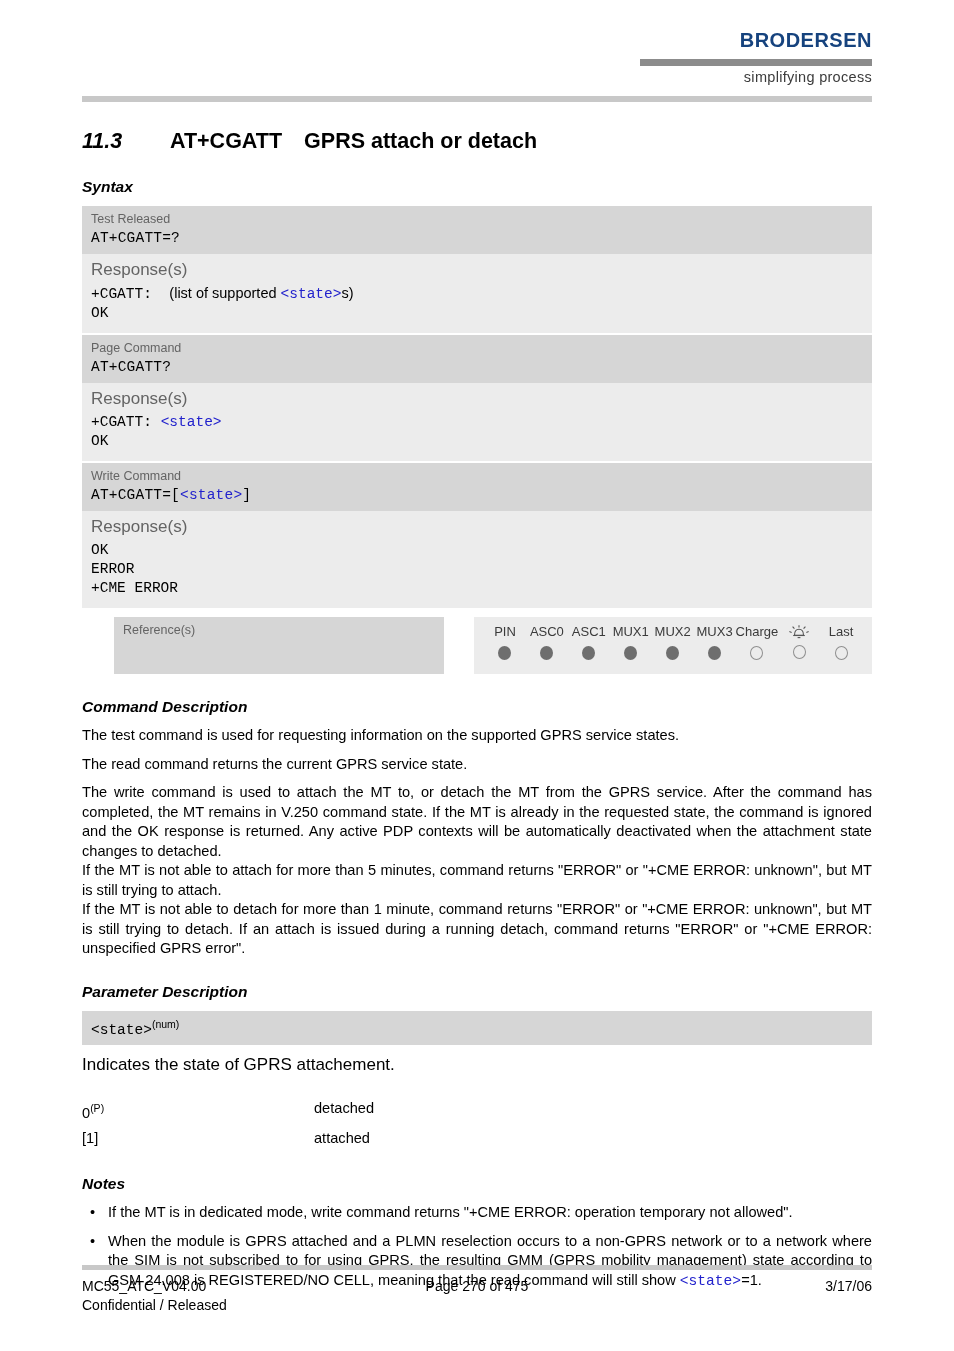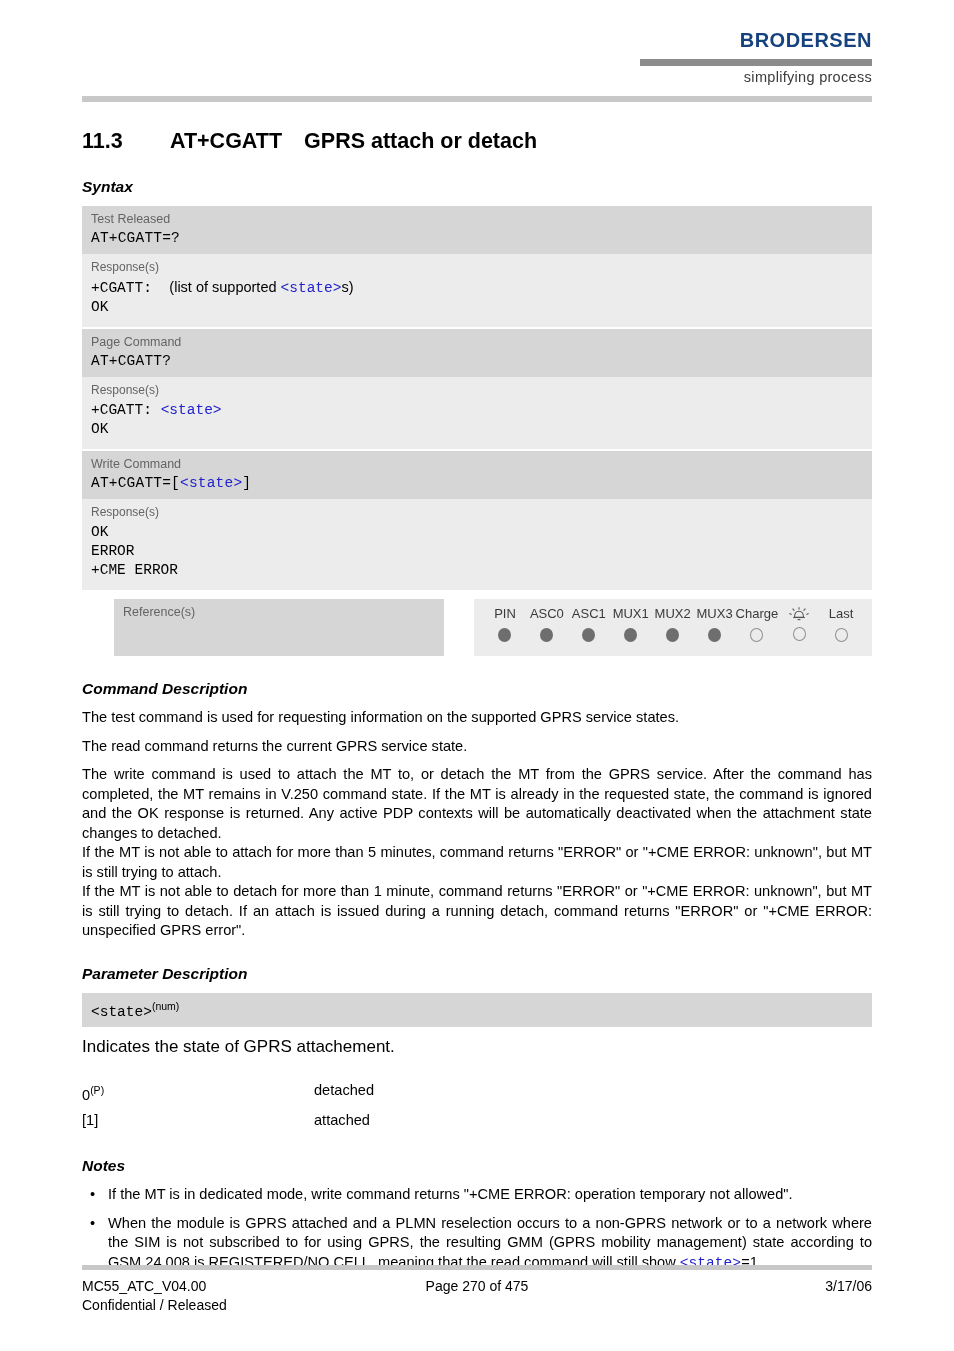--- a/index.html
+++ b/index.html
@@ -64,21 +64,21 @@
   }
 
   
   .chapter-title {
     margin-top: 42px;
     font-size: 21.5px;
     font-weight: bold;
     line-height: 26px;
     display: flex;
   }
-  .chapter-num { width: 88px; flex: none; }
+  .chapter-num { width: 88px; flex: none; font-style: italic; }
   .chapter-cmd { margin-right: 22px; }
 
   h2.section {
     font-size: 15.5px;
     font-weight: bold;
     font-style: italic;
     margin: 24px 0 10px 0;
   }
 
   
@@ -96,21 +96,21 @@
     background: #d6d6d6;
     padding: 2px 9px 8px 9px;
     font-family: "Liberation Mono", monospace;
     font-size: 14.5px;
     letter-spacing: 0.2px;
     white-space: pre;
   }
   .resp-head {
     background: #ececec;
     padding: 6px 9px 2px 9px;
-    font-size: 12px;
+    font-size: 17px;
     color: #646464;
   }
   .resp-body {
     background: #ececec;
     padding: 2px 9px 10px 9px;
     font-family: "Liberation Mono", monospace;
     font-size: 14.5px;
     line-height: 19px;
     white-space: pre;
   }

